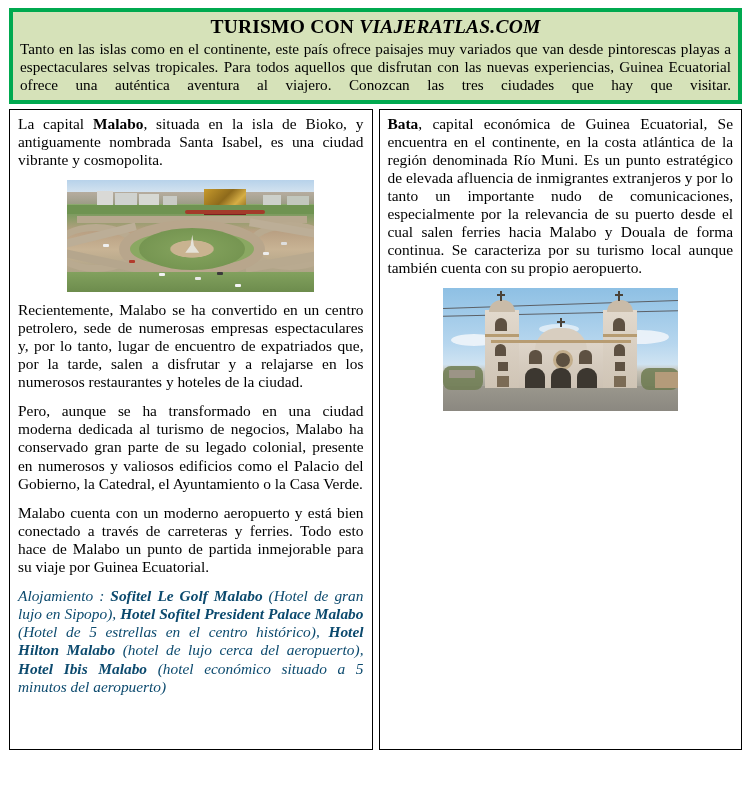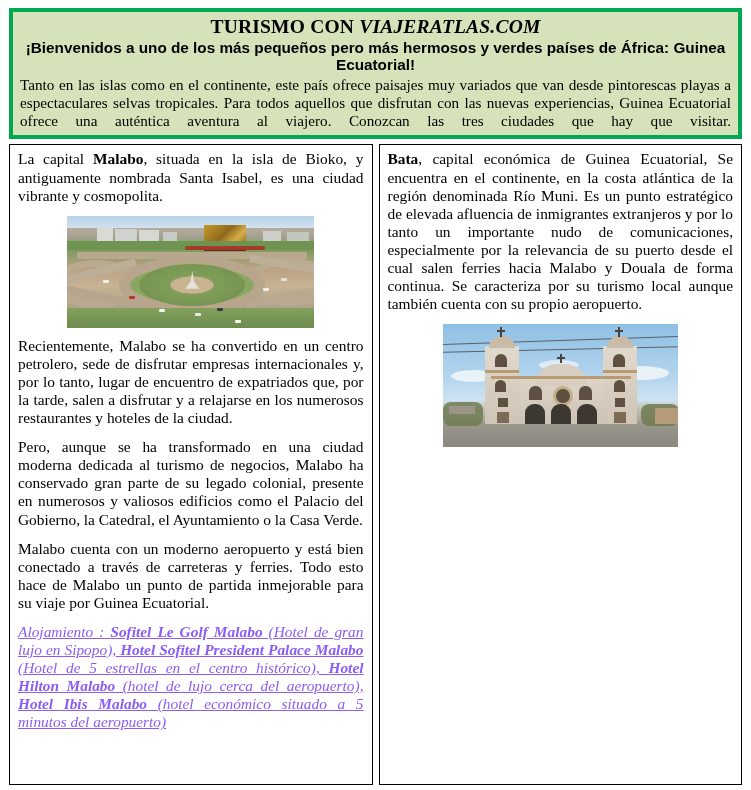--- a/index.html
+++ b/index.html
@@ -76,28 +76,27 @@
     margin: 0 0 11px 0;
     font-size: 15.4px;
     line-height: 1.175;
     text-align: justify;
     text-align-last: left;
     hyphens: none;
   }
   .col p b { font-weight: bold; }
 
   .hotels {
-    color: #8b5cf6;
+    color: #0c4a6e;
     font-style: italic;
     font-size: 15.2px;
     line-height: 1.2;
     text-align: justify;
     text-align-last: left;
     margin: 0;
-    text-decoration: underline;
   }
   .hotels b {
     font-weight: bold;
     font-style: italic;
   }
 
   
   .photo-wrap {
     display: flex;
     justify-content: center;
@@ -196,21 +195,20 @@
 </style>
 </head>
 <body>
 
 <div class="page">
 
   <div class="banner">
     <div class="banner-title">
       <span>TURISMO CON </span><span class="brand">VIAJERATLAS.COM</span>
     </div>
-    <div class="banner-sub">¡Bienvenidos a uno de los más pequeños pero más hermosos y verdes países de África: Guinea Ecuatorial!</div>
     <div class="banner-body">Tanto en las islas como en el continente, este país ofrece paisajes muy variados que van desde pintorescas playas a espectaculares selvas tropicales. Para todos aquellos que disfrutan con las nuevas experiencias, Guinea Ecuatorial ofrece una auténtica aventura al viajero. Conozcan las tres ciudades que hay que visitar.</div>
   </div>
 
   <div class="columns">
 
     <div class="col">
 
       <p><span>La capital </span><b>Malabo</b><span>, situada en la isla de Bioko, y antiguamente nombrada Santa Isabel, es una ciudad vibrante y cosmopolita.</span></p>
 
       <div class="photo-wrap">
@@ -242,21 +240,21 @@
           <div class="car" style="left:62px;top:80px;background:#b23b2c;"></div>
           <div class="car" style="left:92px;top:93px;background:#f2f2f2;"></div>
           <div class="car" style="left:128px;top:97px;background:#e8e8e8;"></div>
           <div class="car" style="left:150px;top:92px;background:#3a3a3a;"></div>
           <div class="car" style="left:196px;top:72px;background:#ededed;"></div>
           <div class="car" style="left:214px;top:62px;background:#dedede;"></div>
           <div class="car" style="left:168px;top:104px;background:#f4f4f4;"></div>
         </div>
       </div>
 
-      <p>Recientemente, Malabo se ha convertido en un centro petrolero, sede de disfrutar empresas internacionales y, por lo tanto, lugar de encuentro de expatriados que, por la tarde, salen a disfrutar y a relajarse en los numerosos restaurantes y hoteles de la ciudad.</p>
+      <p>Recientemente, Malabo se ha convertido en un centro petrolero, sede de numerosas empresas espectaculares y, por lo tanto, lugar de encuentro de expatriados que, por la tarde, salen a disfrutar y a relajarse en los numerosos restaurantes y hoteles de la ciudad.</p>
       <p>Pero, aunque se ha transformado en una ciudad moderna dedicada al turismo de negocios, Malabo ha conservado gran parte de su legado colonial, presente en numerosos y valiosos edificios como el Palacio del Gobierno, la Catedral, el Ayuntamiento o la Casa Verde.</p>
       <p>Malabo cuenta con un moderno aeropuerto y está bien conectado a través de carreteras y ferries. Todo esto hace de Malabo un punto de partida inmejorable para su viaje por Guinea Ecuatorial.</p>
 
       <p class="hotels"><span>Alojamiento : </span><b>Sofitel Le Golf Malabo</b><span> (Hotel de gran lujo en Sipopo), </span><b>Hotel Sofitel President Palace Malabo</b><span> (Hotel de 5 estrellas en el centro histórico), </span><b>Hotel Hilton Malabo</b><span> (hotel de lujo cerca del aeropuerto), </span><b>Hotel Ibis Malabo</b><span> (hotel económico situado a 5 minutos del aeropuerto)</span></p>
 
     </div>
 
     <div class="col">
 
       <p><b>Bata</b><span>, capital económica de Guinea Ecuatorial, Se encuentra en el continente, en la costa atlántica de la región denominada Río Muni. Es un punto estratégico de elevada afluencia de inmigrantes extranjeros y por lo tanto un importante nudo de comunicaciones, especialmente por la relevancia de su puerto desde el cual salen ferries hacia Malabo y Douala de forma continua. Se caracteriza por su turismo local aunque también cuenta con su propio aeropuerto.</span></p>

